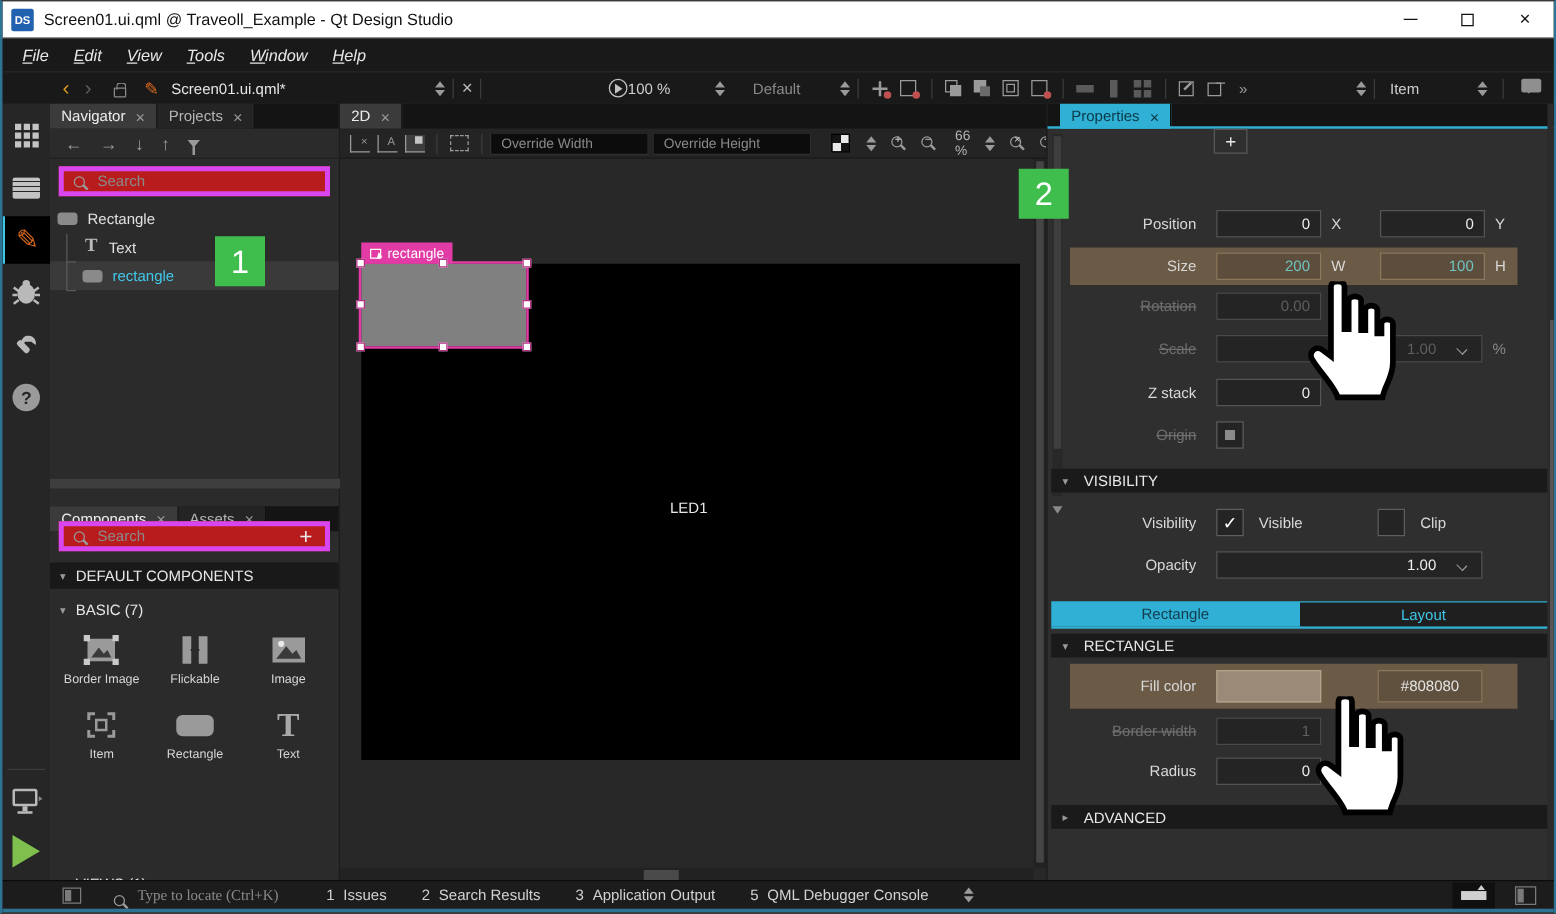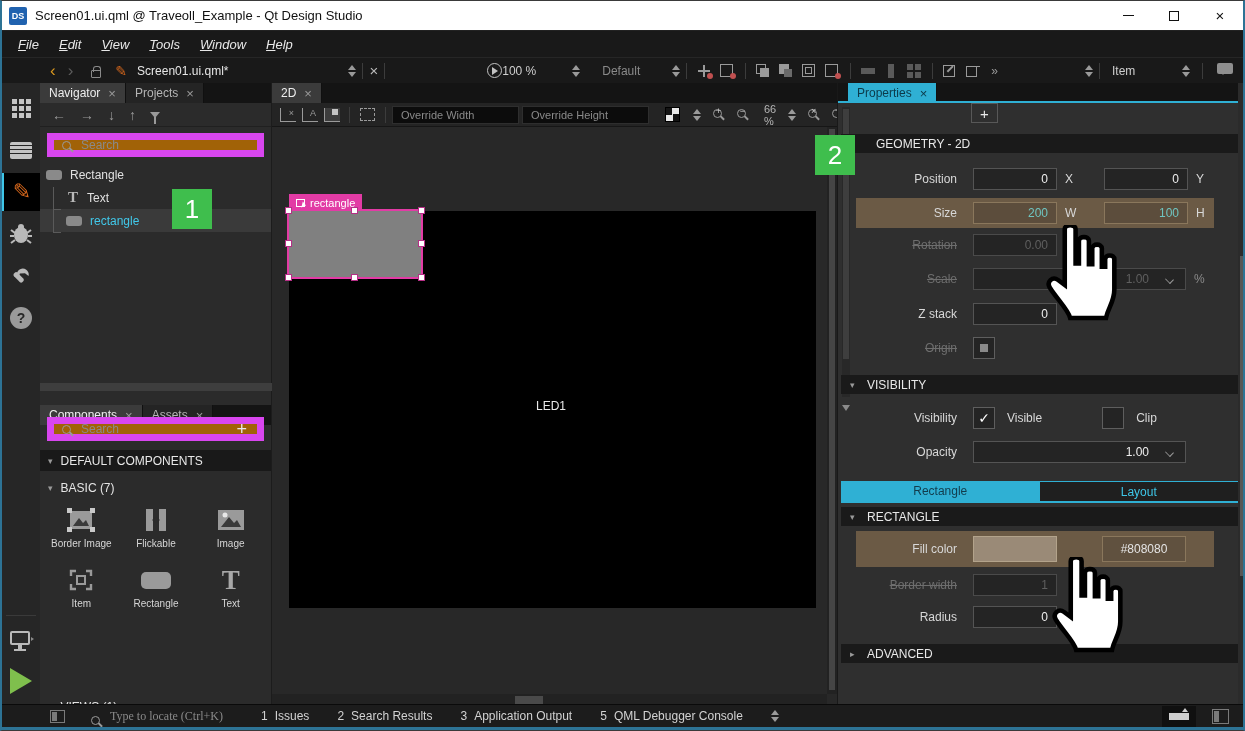--- a/index.html
+++ b/index.html
@@ -61,21 +61,21 @@
   .play-tri { width:0; height:0; border-left:22px solid #7fbf4d; border-top:13px solid transparent; border-bottom:13px solid transparent; margin:8px auto 6px 8px; }
 
   
   .tabstrip { position:absolute; height:20px; background:#141414; display:flex; font-size:12px; }
   .tab { display:flex; align-items:center; gap:8px; padding:0 9px; background:#242424; color:#b5b5b5; border-right:1px solid #101010; }
   .tab.active { background:#3b3b3b; color:#eee; }
   .tab .x { font-size:13px; color:#9a9a9a; }
   .tab.prop { background:#2fb0d4; color:#0c3a4a; }
   .tab.prop .x { color:#0c3a4a; }
 
-  .searchbox { position:absolute; height:24px; background:#a16207; border:7px solid #d946ef; display:flex; align-items:center; padding:0 8px; }
+  .searchbox { position:absolute; height:24px; background:#b91c1c; border:4px solid #d946ef; display:flex; align-items:center; padding:0 8px; }
   .searchbox input { background:transparent; border:none; outline:none; color:#cfcfcf; font-size:12px; width:100%; font-family:inherit; }
   .searchbox input::placeholder { color:#8a8a8a; }
   .mag { width:9px; height:9px; border:1.5px solid #9a9a9a; border-radius:50%; position:relative; flex:none; margin-right:8px; }
   .mag::after { content:""; position:absolute; width:5px; height:1.5px; background:#9a9a9a; transform:rotate(45deg); right:-4px; bottom:-2px; }
 
   
   .navpanel { position:absolute; left:38px; top:82px; width:232px; height:300px; background:#2b2b2b; border-right:1px solid #1c1c1c; }
   .nav-tools { position:absolute; left:0; top:20px; right:0; height:24px; background:#2b2b2b; border-bottom:1px solid #202020;
                display:flex; align-items:center; gap:14px; padding-left:12px; color:#9a9a9a; font-size:14px; }
   .funnel { width:0; height:0; border-left:5px solid transparent; border-right:5px solid transparent; border-top:6px solid #9a9a9a; position:relative; }
@@ -564,24 +564,20 @@
         <span class="x">×</span>
       </span>
     </div>
     <div class="prop-underline"></div>
     <div class="pgutter">
         <span class="th"></span>
         <span class="dn"></span>
       </div>
     <div class="padd-btn">+</div>
 
-    <div class="phead" style="top:51px">
-      <span class="notri"></span>
-      <span>GEOMETRY - 2D</span>
-    </div>
 
     <div class="prow" style="top:83px;height:26px">
       <span class="plabel">Position</span>
       <span class="pfield">
           <span>0</span>
         </span>
       <span class="punit">X</span>
       <span class="gap25"></span>
       <span class="pfield">
           <span>0</span>

